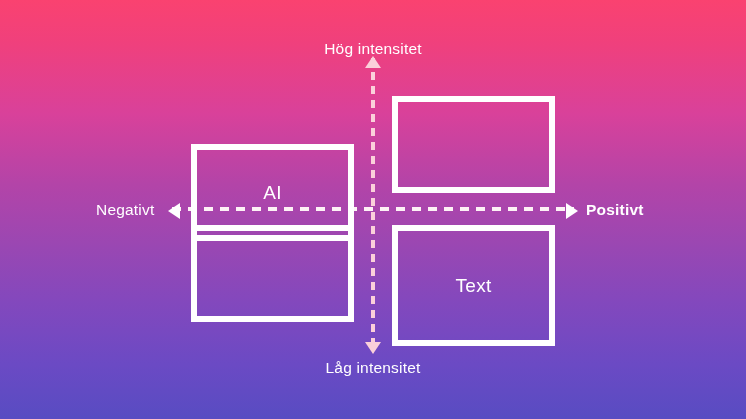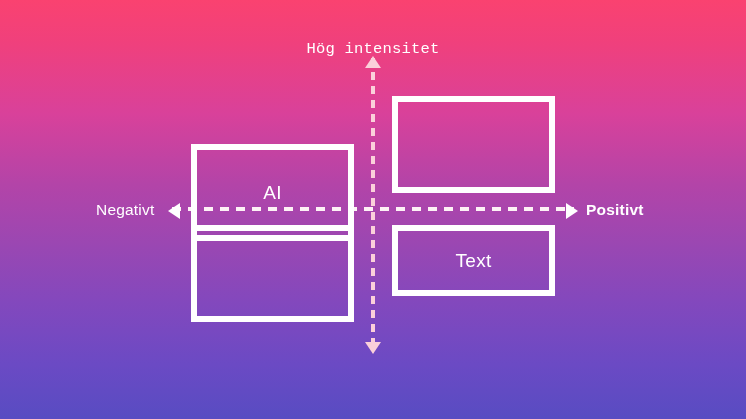--- a/index.html
+++ b/index.html
@@ -80,21 +80,21 @@
   }
 
   
   .axis-label {
     position: absolute;
     color: #ffffff;
     font-size: 15.5px;
     letter-spacing: 0.2px;
     white-space: nowrap;
   }
-  .label-top    { left: 0; right: 0; top: 40px; text-align: center; font-family: Liberation Mono, monospace; }
+  .label-top    { left: 0; right: 0; top: 40px; text-align: center; }
   .label-bottom { left: 0; right: 0; top: 359px; text-align: center; }
   .label-left   { left: 96px; top: 201px; }
   .label-right  { left: 586px; top: 201px; font-weight: bold; }
 
   
   .qbox {
     position: absolute;
     border: 6px solid #ffffff;
     box-sizing: border-box;
     display: flex;
@@ -102,36 +102,37 @@
     justify-content: center;
   }
   .qbox .qlabel {
     color: #ffffff;
     font-size: 19px;
     letter-spacing: 0.3px;
   }
   .box-tl { left: 191px; top: 96px;  width: 163px; height: 97px; margin-top: 48px; }
   .box-tr { left: 392px; top: 96px;  width: 163px; height: 97px; }
   .box-bl { left: 191px; top: 225px; width: 163px; height: 97px; }
-  .box-br { left: 392px; top: 225px; width: 163px; height: 71px; }
+  .box-br { left: 392px; top: 225px; width: 163px; height: 121px; }
 </style>
 </head>
 <body>
 
 <div id="stage">
 
   <div class="axis-v"></div>
   <div class="arrow arrow-up"></div>
   <div class="arrow arrow-down"></div>
 
   <div class="axis-h"></div>
   <div class="arrow arrow-left"></div>
   <div class="arrow arrow-right"></div>
 
   <div class="axis-label label-top">Hög intensitet</div>
+  <div class="axis-label label-bottom">Låg intensitet</div>
   <div class="axis-label label-left">Negativt</div>
   <div class="axis-label label-right">Positivt</div>
 
   <div class="qbox box-tl">
     <span class="qlabel">AI</span>
   </div>
   <div class="qbox box-tr">
     <span class="qlabel"></span>
   </div>
   <div class="qbox box-bl">

